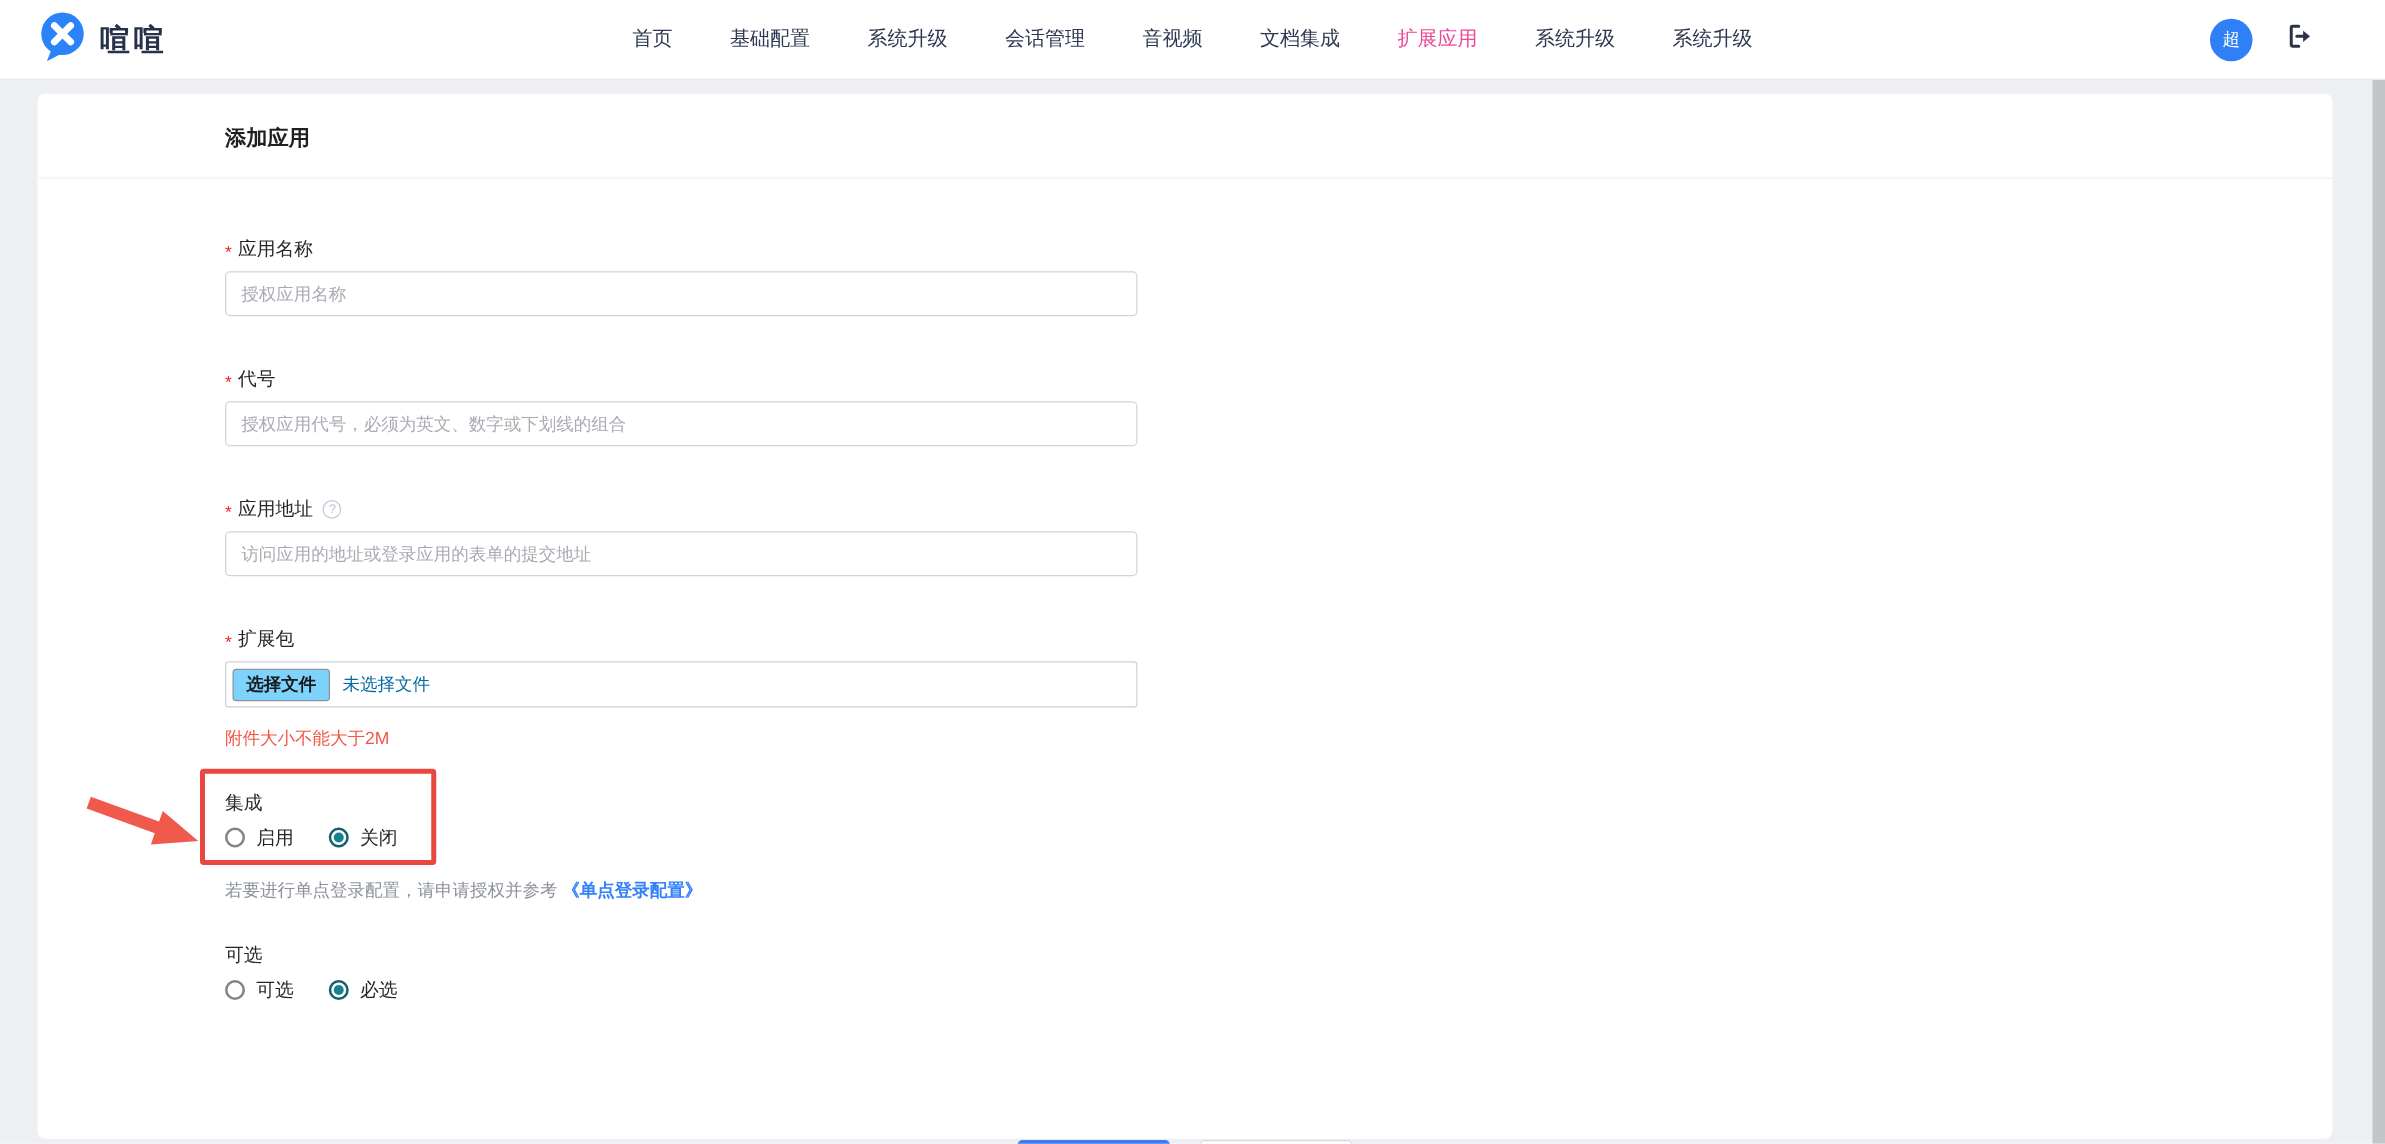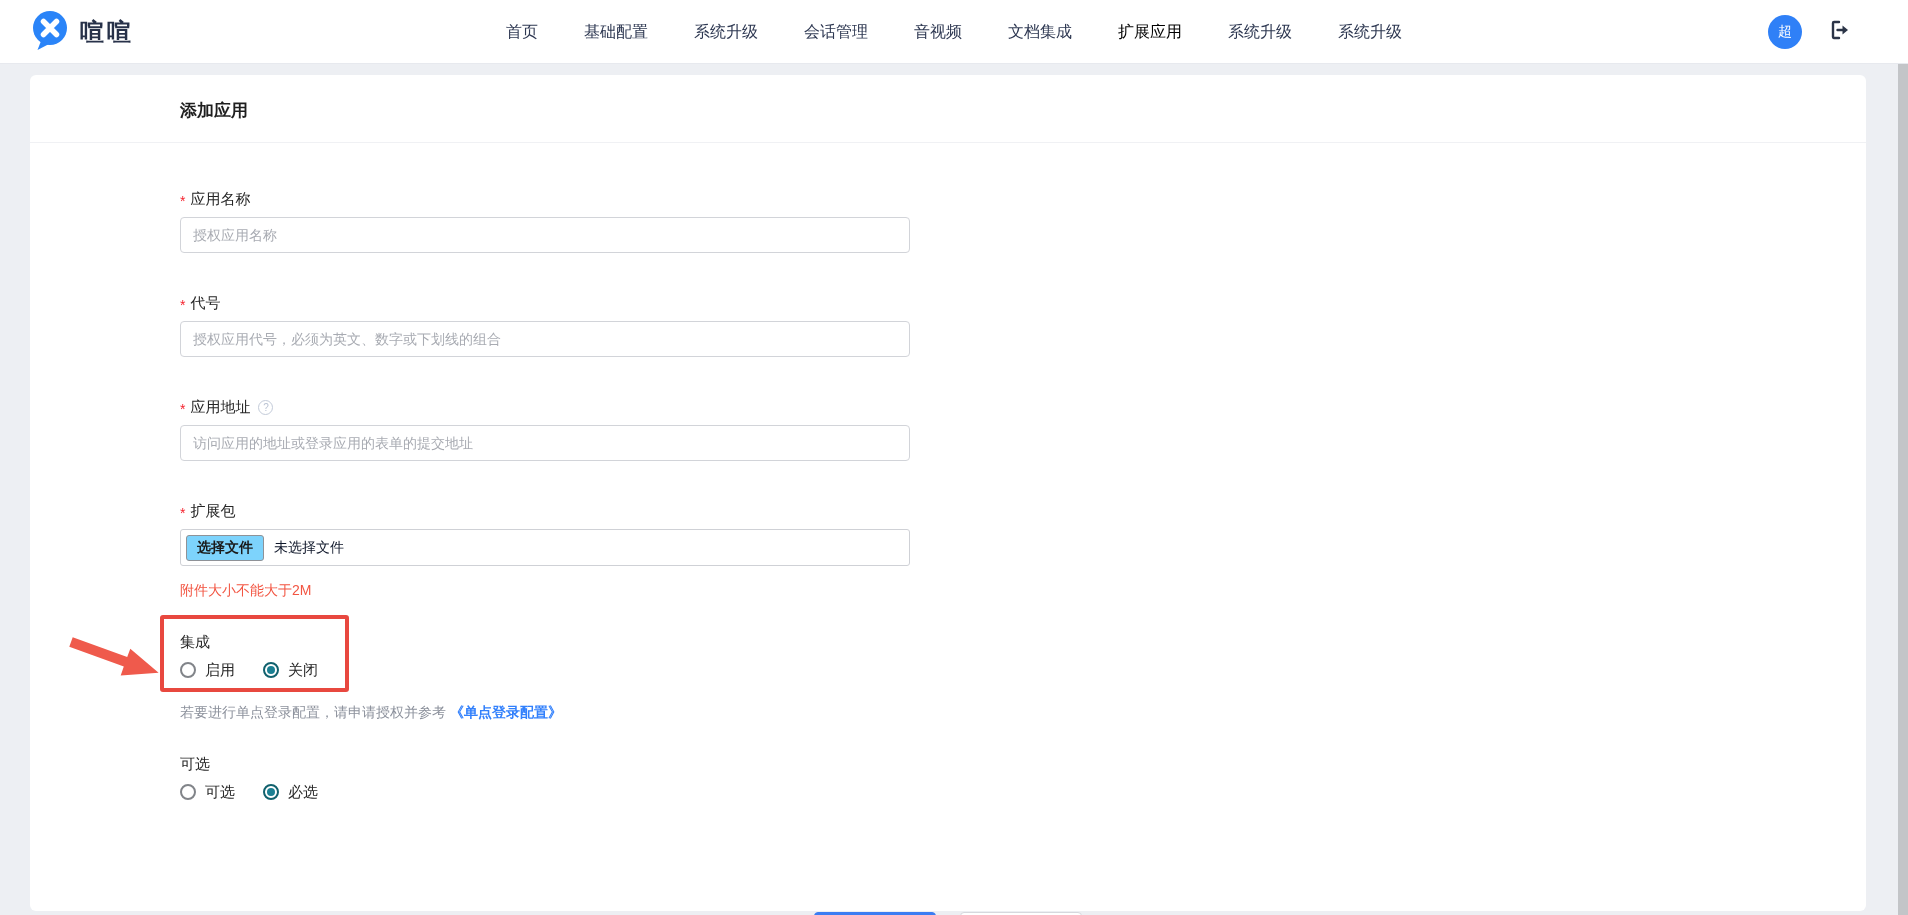--- a/index.html
+++ b/index.html
@@ -36,21 +36,21 @@
     display: flex;
     gap: 46px;
     white-space: nowrap;
   }
   .nav-item {
     font-size: 16px;
     color: #2e3852;
     cursor: pointer;
     line-height: 63px;
   }
-  .nav-item.active { color: #000000; }
+  .nav-item.active { color: #ec4899; }
   .nav-right {
     margin-left: auto;
     display: flex;
     align-items: center;
     gap: 26px;
     padding-right: 26px;
   }
   .avatar {
     width: 34px; height: 34px;
     border-radius: 50%;
@@ -123,21 +123,21 @@
     border: 1px solid #8f9297;
     border-radius: 3px;
     background: #7dd3fc;
     font-size: 14px;
     font-weight: 700;
     color: #1a1a1a;
     padding: 3px 10px;
     cursor: pointer;
     font-family: "Liberation Sans", "DejaVu Sans", sans-serif;
   }
-  .file-status { font-size: 14px; color: #0f172a; }
+  .file-status { font-size: 14px; color: #0369a1; }
   .field-note { font-size: 14px; color: #f25542; margin: -24px 0 32px 0; }
 
   
   .radio-row { display: flex; align-items: center; gap: 28px; height: 20px; }
   .radio {
     display: inline-flex; align-items: center; gap: 9px;
     font-size: 15px; color: #262626; cursor: pointer;
   }
   .rb {
     width: 16px; height: 16px;

